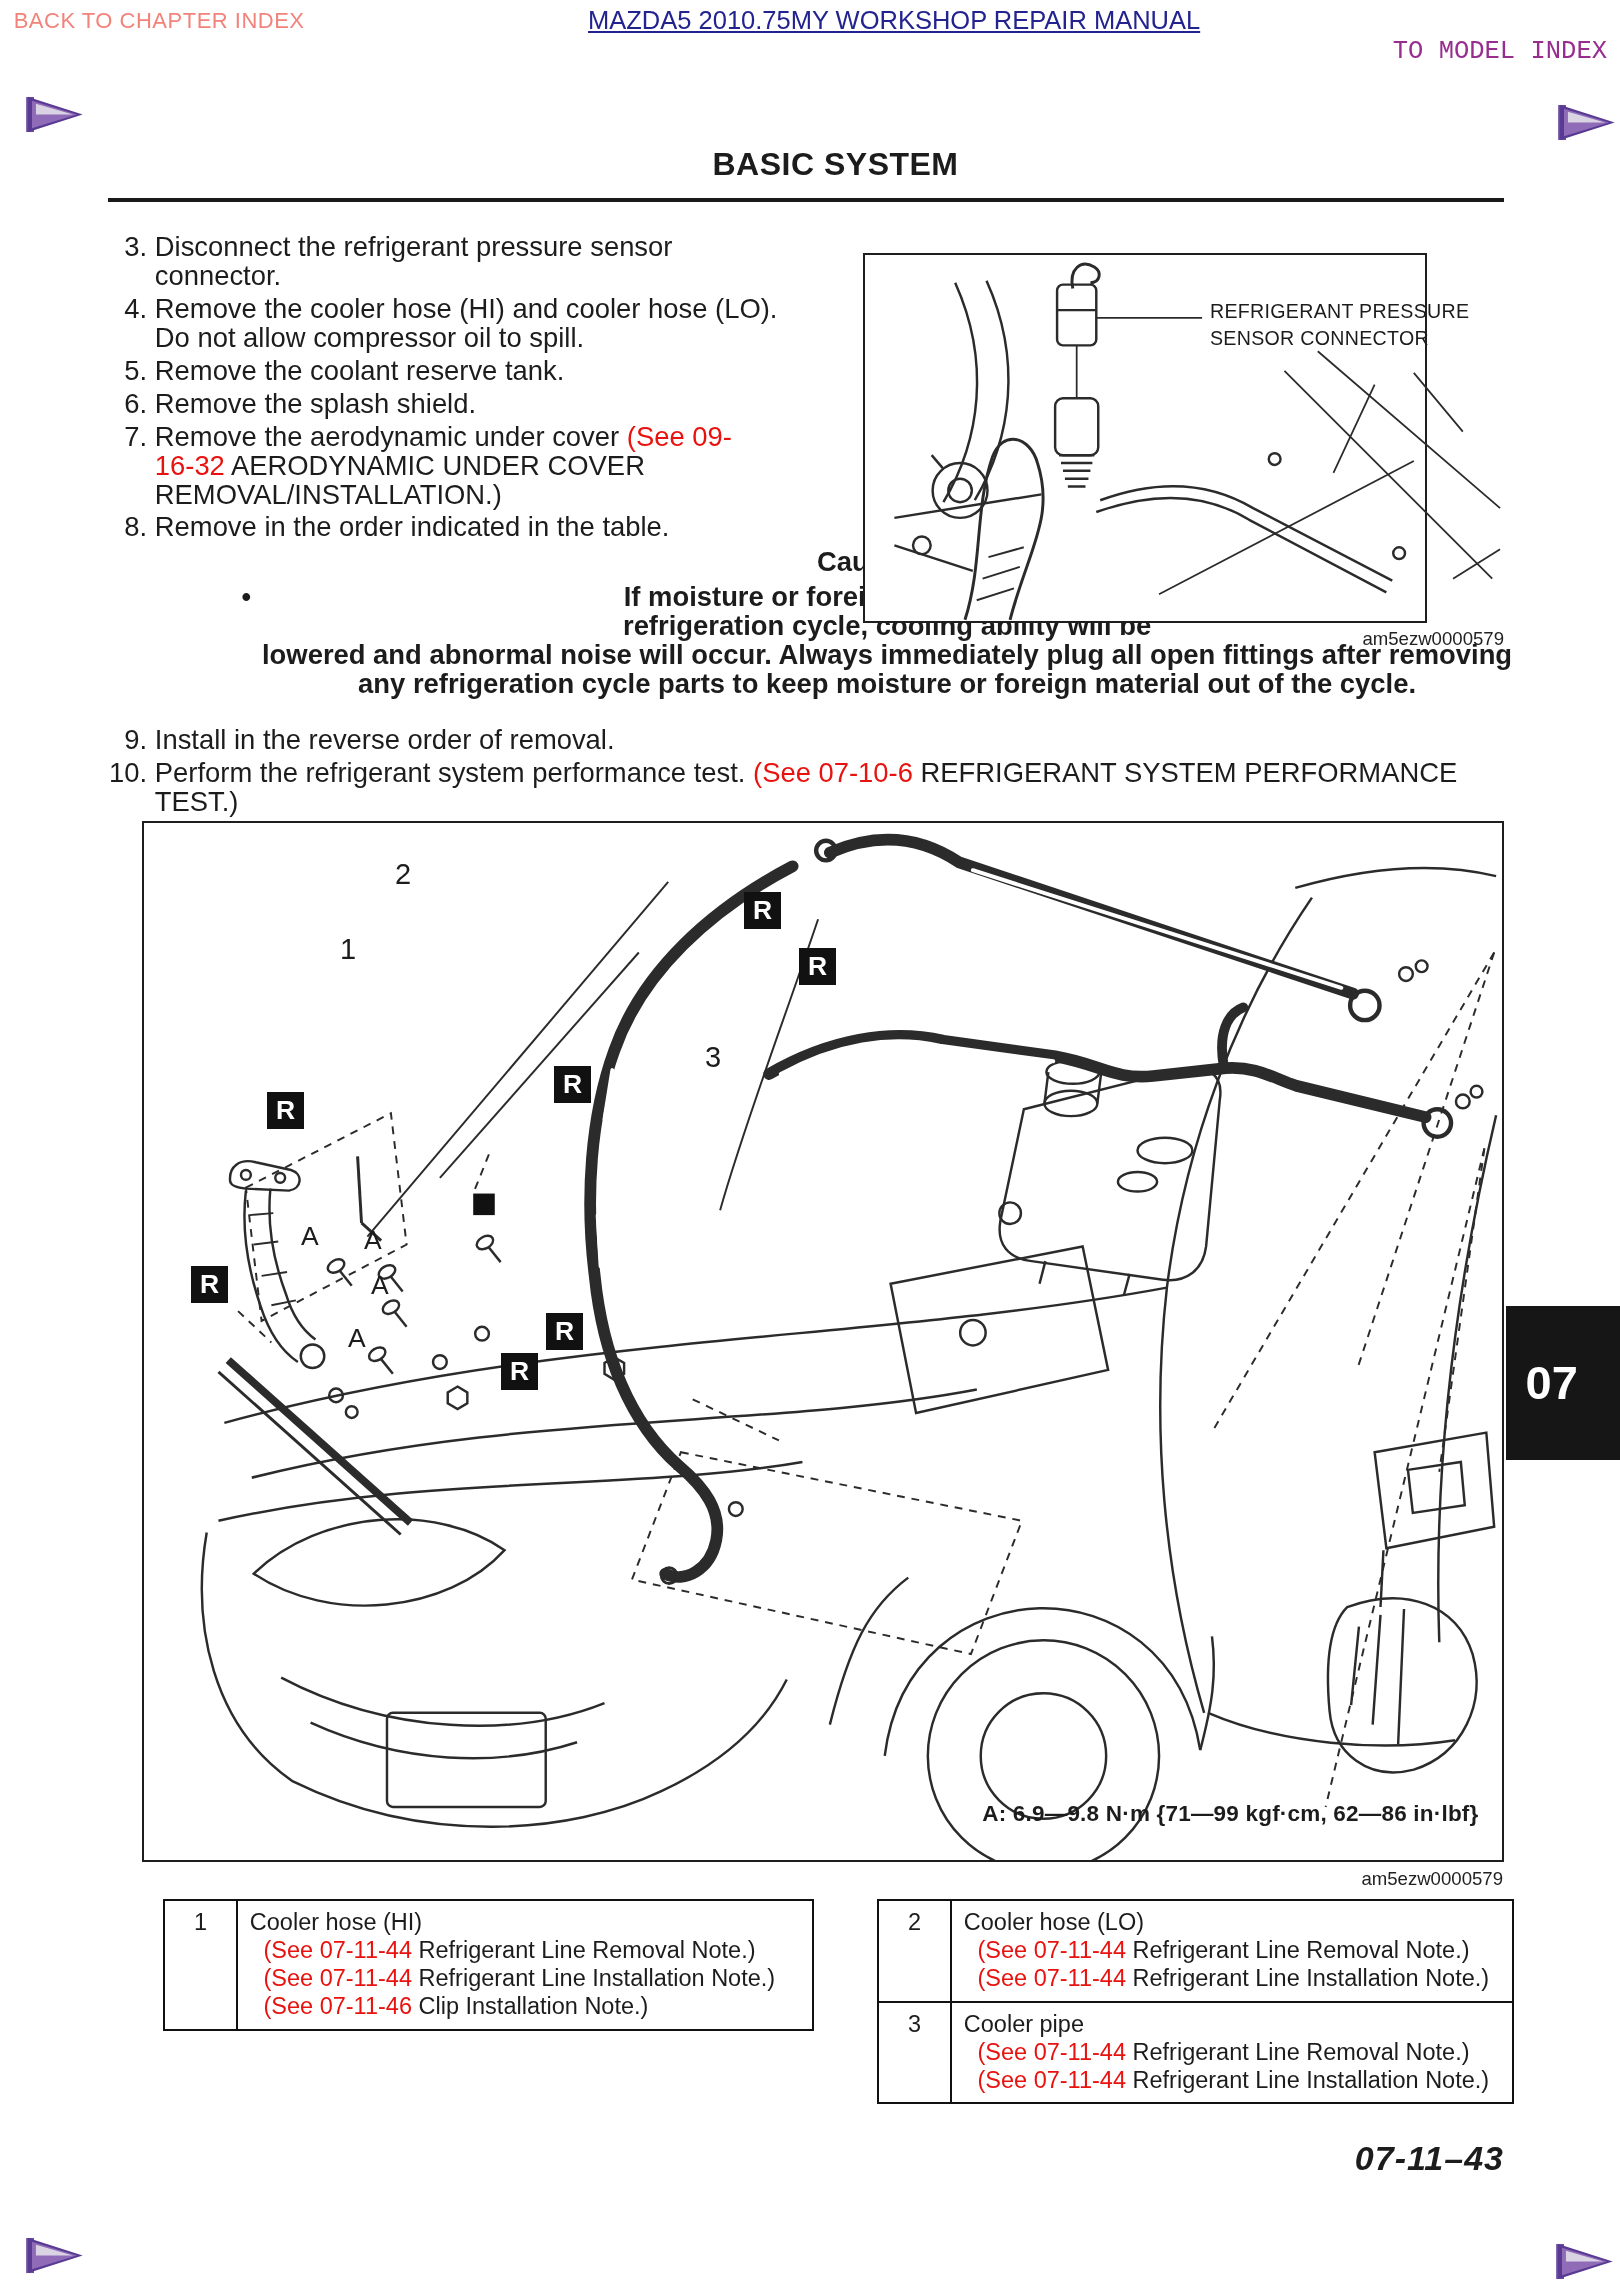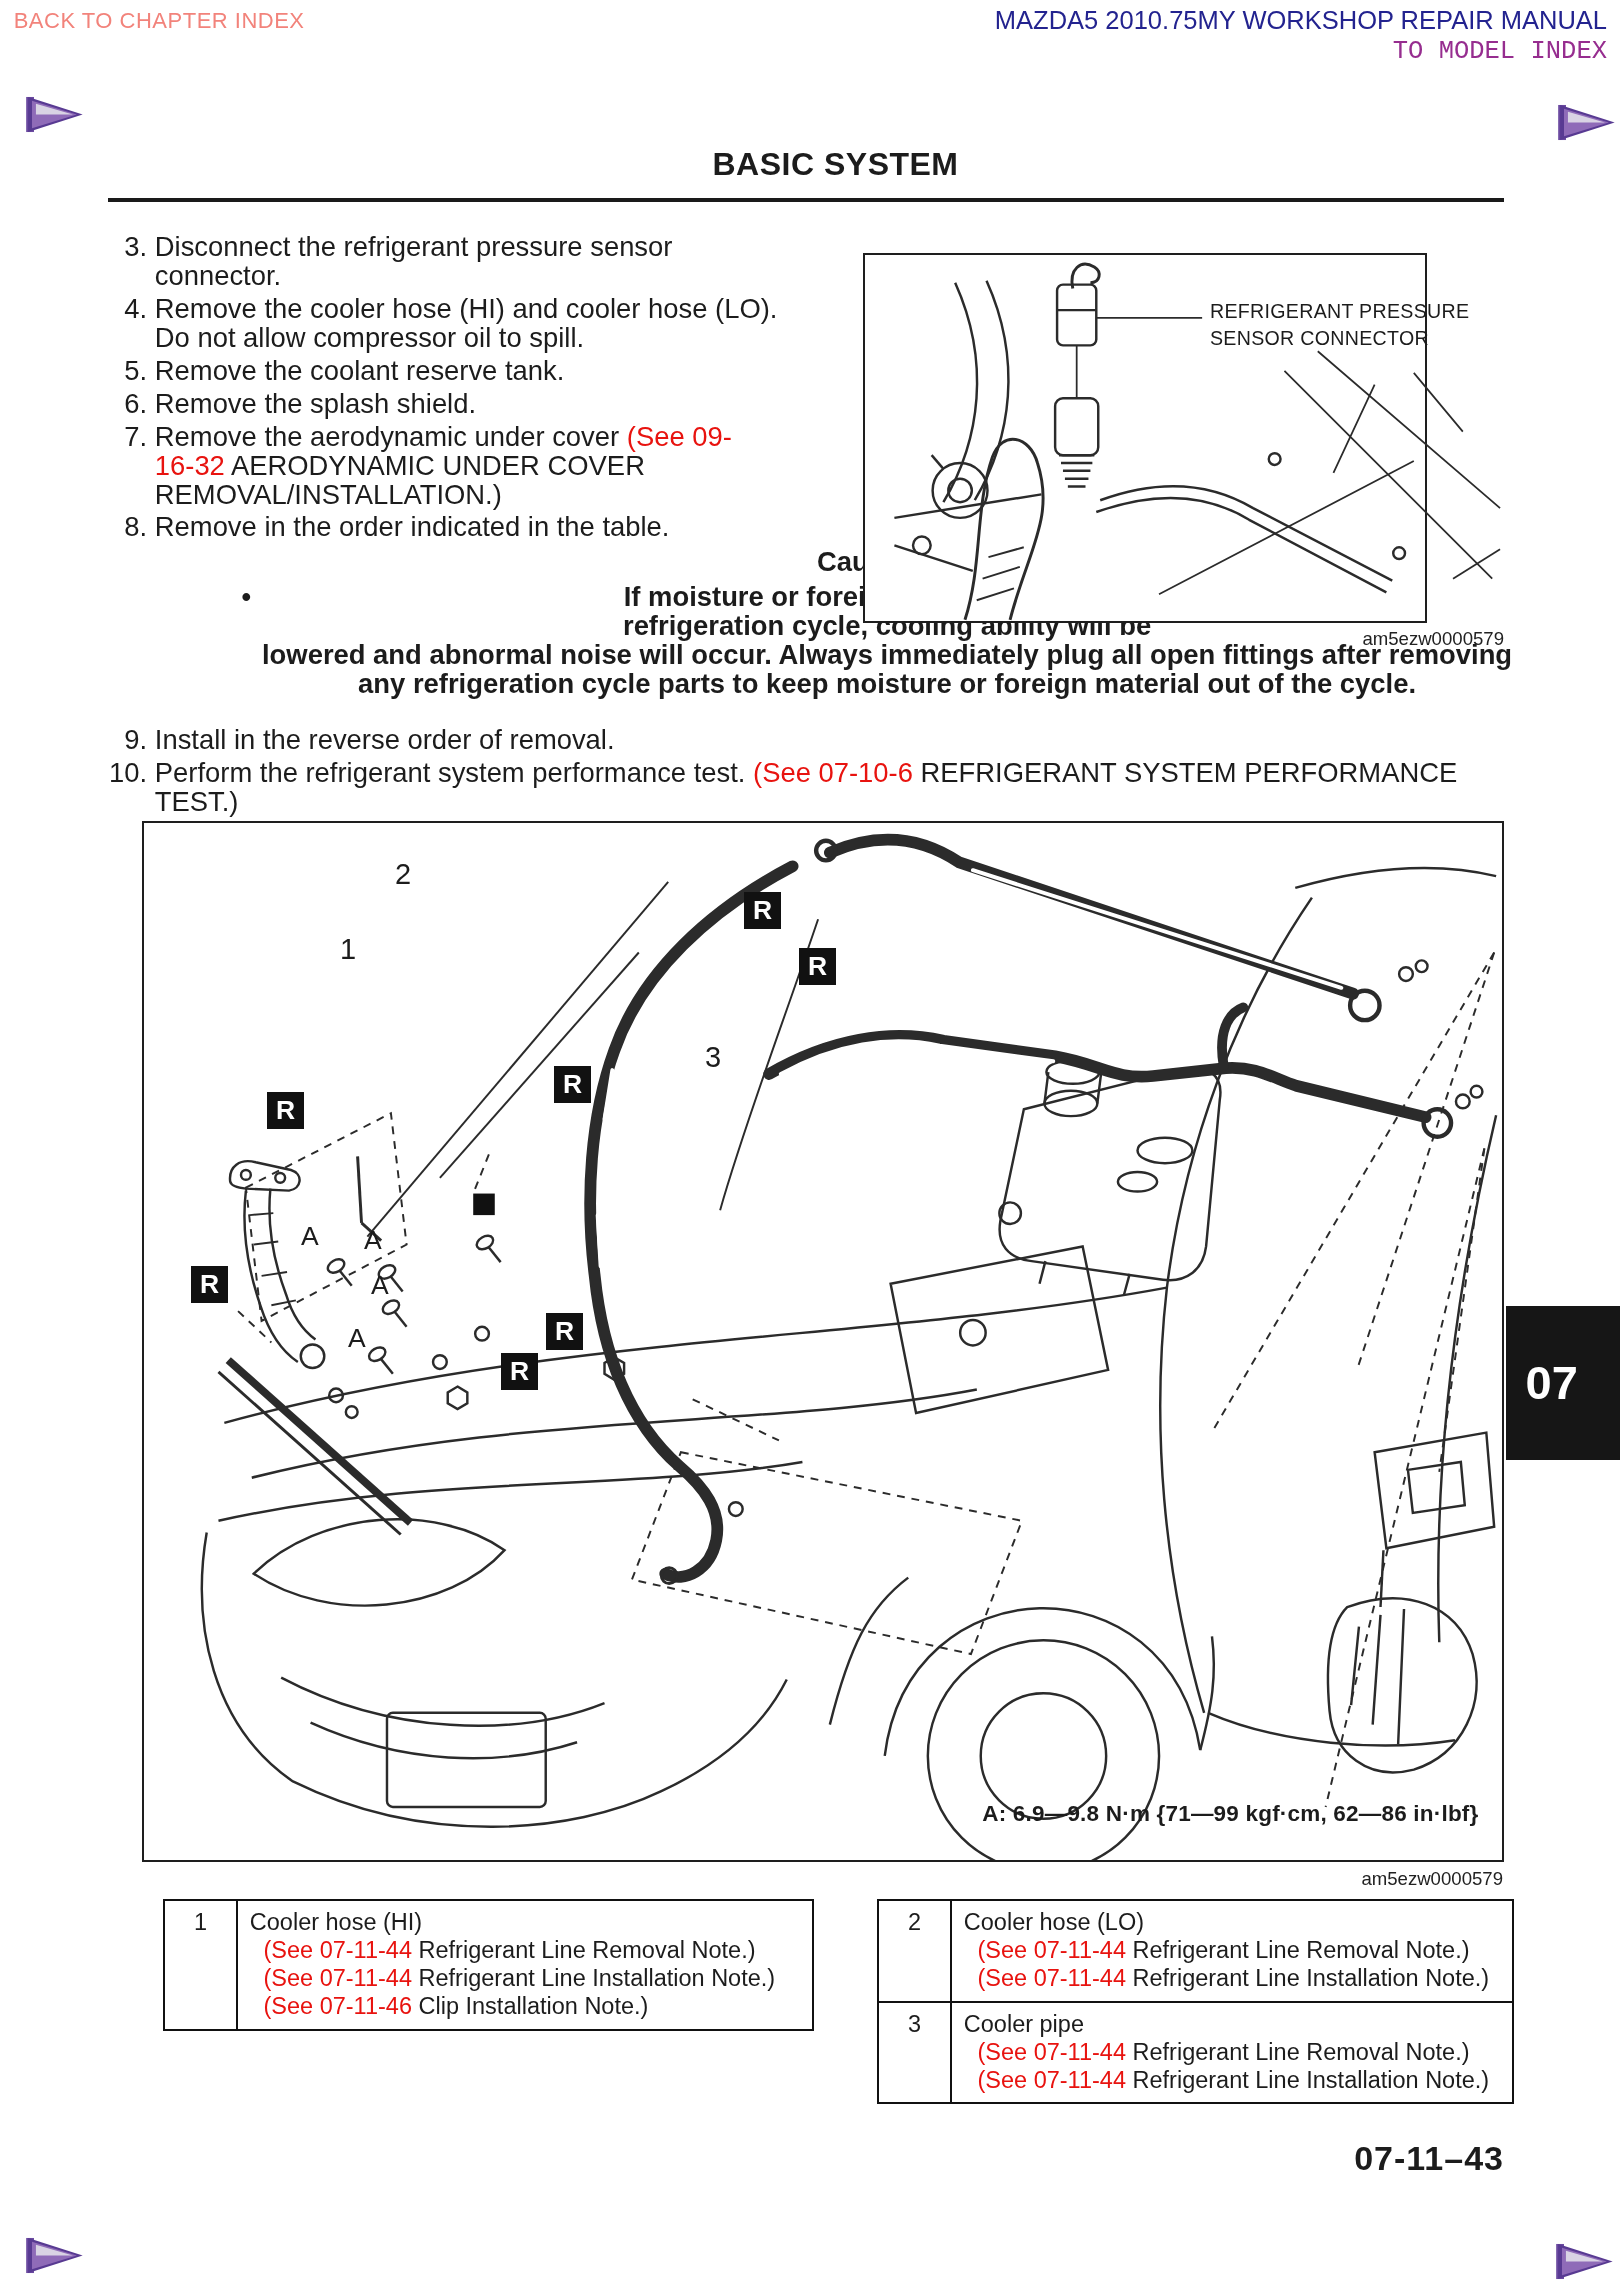--- a/index.html
+++ b/index.html
@@ -1,20 +1,20 @@
 <!DOCTYPE html>
 <html style="--c-link_red: #e8130f; --c-back_link: #f2837b; --c-manual_title: #23238f; --c-model_index: #962d8f; --c-tab_bg: #161616;"><head>
 <meta charset="utf-8">
 <style>
   html,body{margin:0;padding:0;background:#888;}
   .page{position:relative;width:1620px;height:2293px;background:#ffffff;margin:0 auto;
         font-family:"Liberation Sans","DejaVu Sans",sans-serif;color:#1c1c1c;overflow:hidden;}
   
   .back-link{position:absolute;left:13.7px;top:7.8px;font-size:22px;color:var(--c-back_link,#f2837b);letter-spacing:0.5px;}
-  .manual-title{position:absolute;left:588px;top:5.9px;width:1019px;text-align:right;font-size:25.5px;color:var(--c-manual_title,#23238f);}
+  .manual-title{position:absolute;left:588px;top:5.9px;width:1019px;text-align:left;font-size:25.5px;color:var(--c-manual_title,#23238f);text-decoration:underline;}
   .model-index{position:absolute;left:882px;top:37px;width:725px;text-align:right;font-size:25.5px;color:var(--c-model_index,#962d8f);font-family:Liberation Mono, monospace;}
   .nav-arrow{position:absolute;width:63px;height:37px;cursor:pointer;}
   .nav-tl{left:19.6px;top:96px;} .nav-tr{left:1552px;top:104px;}
   .nav-bl{left:19.6px;top:2237px;} .nav-br{left:1550px;top:2243px;}
   
   .page-title{position:absolute;left:169px;top:146px;width:1333px;text-align:center;font-size:32px;font-weight:bold;letter-spacing:0.5px;}
   .title-rule{position:absolute;left:108px;top:198px;width:1396px;height:3.9px;background:#1a1a1a;}
   
   .steps{position:absolute;font-size:27.4px;line-height:29px;}
   .steps-a{left:100px;top:232px;width:686px;}
@@ -47,21 +47,21 @@
   
   .tbl{position:absolute;border:2px solid #111;box-sizing:border-box;font-size:23.5px;line-height:28px;background:#fff;}
   .tbl-left{left:163px;top:1899px;width:651px;}
   .tbl-right{left:877px;top:1899px;width:637px;}
   .trow{display:flex;border-top:2px solid #111;}
   .trow:first-child{border-top:none;}
   .tnum{flex:none;width:71px;border-right:2px solid #111;text-align:center;padding-top:6.9px;}
   .tcell{padding:6.9px 7.8px 8.8px 11.8px;}
   .tcell .note{padding-left:13.7px;}
   
-  .page-number{position:absolute;left:1112px;top:2139px;width:392px;text-align:right;font-size:34px;font-weight:bold;letter-spacing:1px;}
+  .page-number{position:absolute;left:1112px;top:2139px;width:392px;text-align:right;font-size:34px;font-weight:bold;letter-spacing:1px;font-style:italic;}
   svg{display:block;}
   .lineart{stroke:#2b2b2b;fill:none;}
 </style>
 </head>
 <body>
 
 <div class="page">
 
   <div class="back-link">BACK TO CHAPTER INDEX</div>
   <div class="manual-title">MAZDA5 2010.75MY WORKSHOP REPAIR MANUAL</div>

